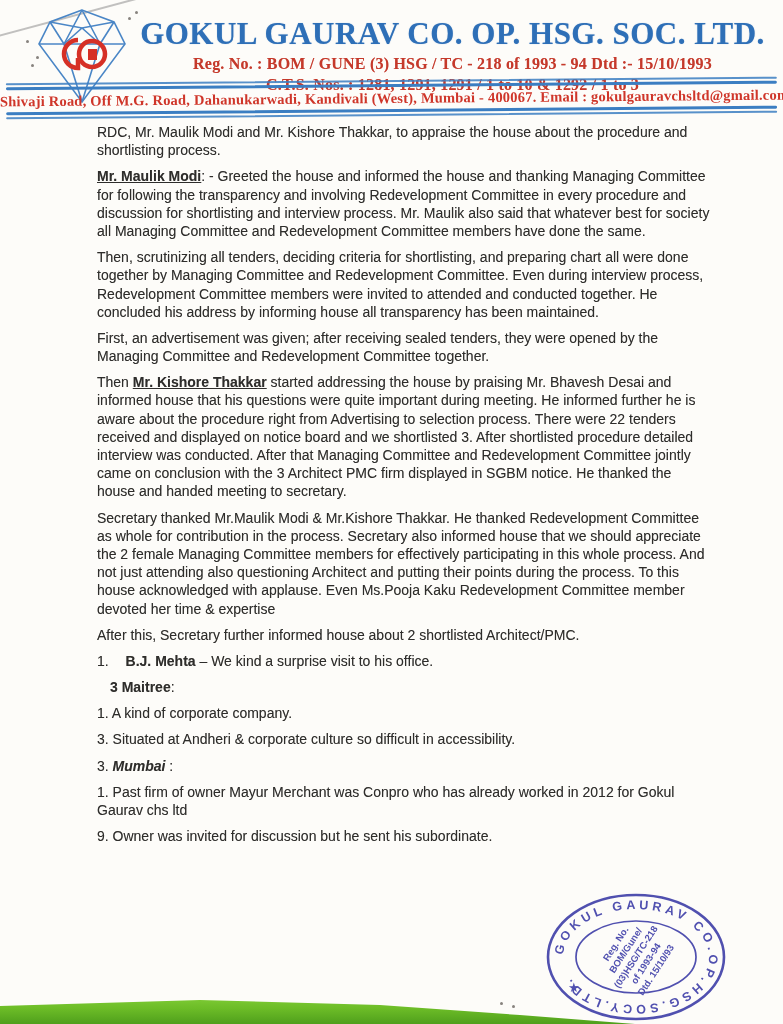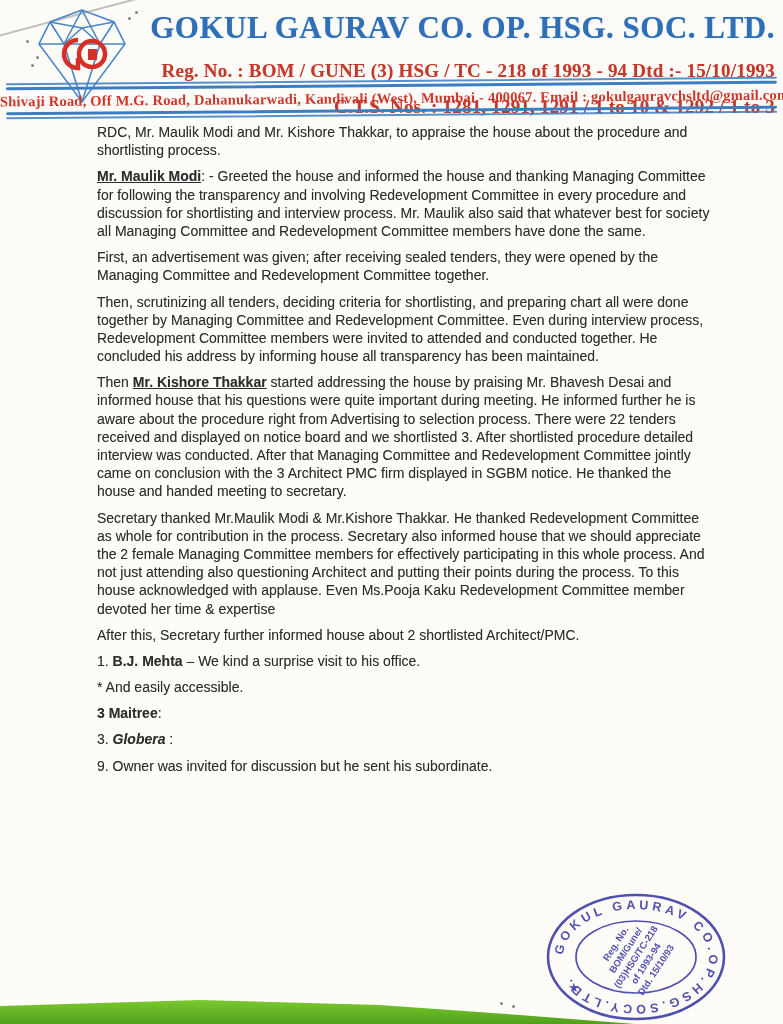--- a/index.html
+++ b/index.html
@@ -4,49 +4,49 @@
 <style>
   html,body{margin:0;padding:0;background:#e8e8e8;}
   .page{
     position:relative;width:783px;height:1024px;margin:0 auto;
     background:#fdfcf9;overflow:hidden;
     font-family:"Liberation Sans", sans-serif;color:#2e2d2b;
   }
   
   .letterhead{position:absolute;left:0;top:0;width:783px;}
   .logo{position:absolute;left:34px;top:6px;width:96px;height:102px;}
-  .head-text{position:absolute;left:130px;top:10px;width:645px;text-align:right;
+  .head-text{position:absolute;left:130px;top:16px;width:645px;text-align:center;
     font-family:"Liberation Serif", serif;}
   .society-name{
     margin:0;font-size:31px;font-weight:700;color:#2e6fb7;letter-spacing:.5px;
     text-shadow:0 0 1px rgba(46,111,183,.45);white-space:nowrap;
   }
   .reg-line,.cts-line{
-    font-size:19px;font-weight:700;color:#c5392b;margin-top:14px;letter-spacing:.2px;
+    font-size:16px;font-weight:700;color:#c5392b;margin-top:3px;letter-spacing:.2px;
     text-shadow:0 0 .5px rgba(197,57,43,.4);white-space:nowrap;
   }
   .addr-band{position:absolute;left:0;top:80px;width:783px;transform:rotate(-.5deg);}
   .rule{height:3px;background:#3b7ec2;border-radius:2px;margin:0 6px;}
   .rule.thin{height:2px;opacity:.85;}
   .rule.gap{margin-top:2px;}
   .addr-text{
     text-align:center;font-family:"Liberation Serif", serif;font-weight:700;
     font-size:14.5px;color:#cf362a;padding:3px 0 2px 0;letter-spacing:.2px;white-space:nowrap;
   }
   
   .doc-body{
     position:absolute;left:0;top:113px;width:783px;
     padding:10px 71px 0 97px;box-sizing:border-box;
   }
   .doc-body p{
     margin:0 0 8px 0;font-size:14px;line-height:1.3;color:#2e2d2b;
     text-shadow:0 0 .4px rgba(46,45,43,.35);
   }
   .plain{font-weight:400;}
-  .bold{font-weight:700;}
+  .bold{font-weight:700;margin-left:13px;}
   .boldu{font-weight:700;text-decoration:underline;}
   .boldi{font-weight:700;font-style:italic;}
   
   .stamp{position:absolute;left:543px;top:892px;width:186px;height:132px;opacity:.9;}
   
   .green-band{
     position:absolute;left:0;top:990px;width:783px;height:34px;
     background:linear-gradient(180deg,#8ad53d 0%,#6cbc27 55%,#4f9f1c 100%);
     clip-path:polygon(0 16px,200px 10px,380px 15px,520px 25px,635px 34px,0 34px);
   }
@@ -96,29 +96,31 @@
     <div class="rule thin"></div>
     <div class="rule gap"></div>
     <div class="addr-text">Shivaji Road, Off M.G. Road, Dahanukarwadi, Kandivali (West), Mumbai - 400067. Email : gokulgauravchsltd@gmail.com</div>
     <div class="rule"></div>
     <div class="rule thin gap"></div>
   </div>
 
   <main class="doc-body" id="doc-body">
       <p><span class="plain">RDC, Mr. Maulik Modi and Mr. Kishore Thakkar, to appraise the house about the procedure and shortlisting process.</span></p>
       <p><span class="boldu">Mr. Maulik Modi</span><span class="plain">: - Greeted the house and informed the house and thanking Managing Committee for following the transparency and involving Redevelopment Committee in every procedure and discussion for shortlisting and interview process. Mr. Maulik also said that whatever best for society all Managing Committee and Redevelopment Committee members have done the same.</span></p>
+      <p><span class="plain">Then, scrutinizing all tenders, deciding criteria for shortlisting, and preparing chart all were done together by Managing Committee and Redevelopment Committee. Even during interview process, Redevelopment Committee members were invited to attended and conducted together. He concluded his address by informing house all transparency has been maintained.</span></p>
       <p><span class="plain">First, an advertisement was given; after receiving sealed tenders, they were opened by the Managing Committee and Redevelopment Committee together.</span></p>
-      <p><span class="plain">Then, scrutinizing all tenders, deciding criteria for shortlisting, and preparing chart all were done together by Managing Committee and Redevelopment Committee. Even during interview process, Redevelopment Committee members were invited to attended and conducted together. He concluded his address by informing house all transparency has been maintained.</span></p>
       <p><span class="plain">Then </span><span class="boldu">Mr. Kishore Thakkar</span><span class="plain"> started addressing the house by praising Mr. Bhavesh Desai and informed house that his questions were quite important during meeting. He informed further he is aware about the procedure right from Advertising to selection process. There were 22 tenders received and displayed on notice board and we shortlisted 3. After shortlisted procedure detailed interview was conducted. After that Managing Committee and Redevelopment Committee jointly came on conclusion with the 3 Architect PMC firm displayed in SGBM notice. He thanked the house and handed meeting to secretary.</span></p>
       <p><span class="plain">Secretary thanked Mr.Maulik Modi &amp; Mr.Kishore Thakkar. He thanked Redevelopment Committee as whole for contribution in the process. Secretary also informed house that we should appreciate the 2 female Managing Committee members for effectively participating in this whole process. And not just attending also questioning Architect and putting their points during the process. To this house acknowledged with applause. Even Ms.Pooja Kaku Redevelopment Committee member devoted her time &amp; expertise</span></p>
       <p><span class="plain">After this, Secretary further informed house about 2 shortlisted Architect/PMC.</span></p>
       <p><span class="plain">1. </span><span class="bold">B.J. Mehta</span><span class="plain"> – We kind a surprise visit to his office.</span></p>
-      <p><span class="plain">* And easily accessible.</span></p>
       <p><span class="bold">3 Maitree</span><span class="plain">:</span></p>
-      <p><span class="plain">3. </span><span class="boldi">Globera</span><span class="plain"> :</span></p>
+      <p><span class="plain">1. A kind of corporate company.</span></p>
+      <p><span class="plain">3. Situated at Andheri &amp; corporate culture so difficult in accessibility.</span></p>
+      <p><span class="plain">3. </span><span class="boldi">Mumbai</span><span class="plain"> :</span></p>
+      <p><span class="plain">1. Past firm of owner Mayur Merchant was Conpro who has already worked in 2012 for Gokul Gaurav chs ltd</span></p>
       <p><span class="plain">9. Owner was invited for discussion but he sent his subordinate.</span></p>
     </main>
 
   <svg class="stamp" viewBox="0 0 186 132">
     <g stroke="#3e3ea8" fill="none">
       <ellipse cx="93" cy="65" rx="88" ry="62" stroke-width="2.6"></ellipse>
       <ellipse cx="93" cy="65" rx="60" ry="36" stroke-width="1.7"></ellipse>
     </g>
     <path id="stamp-ring-path" d="M20 65 A73 48 0 1 1 166 65 A73 48 0 1 1 20 65" fill="none"></path>
     <text font-family="Liberation Sans, sans-serif" font-size="12.5" font-weight="700" fill="#3e3ea8">

